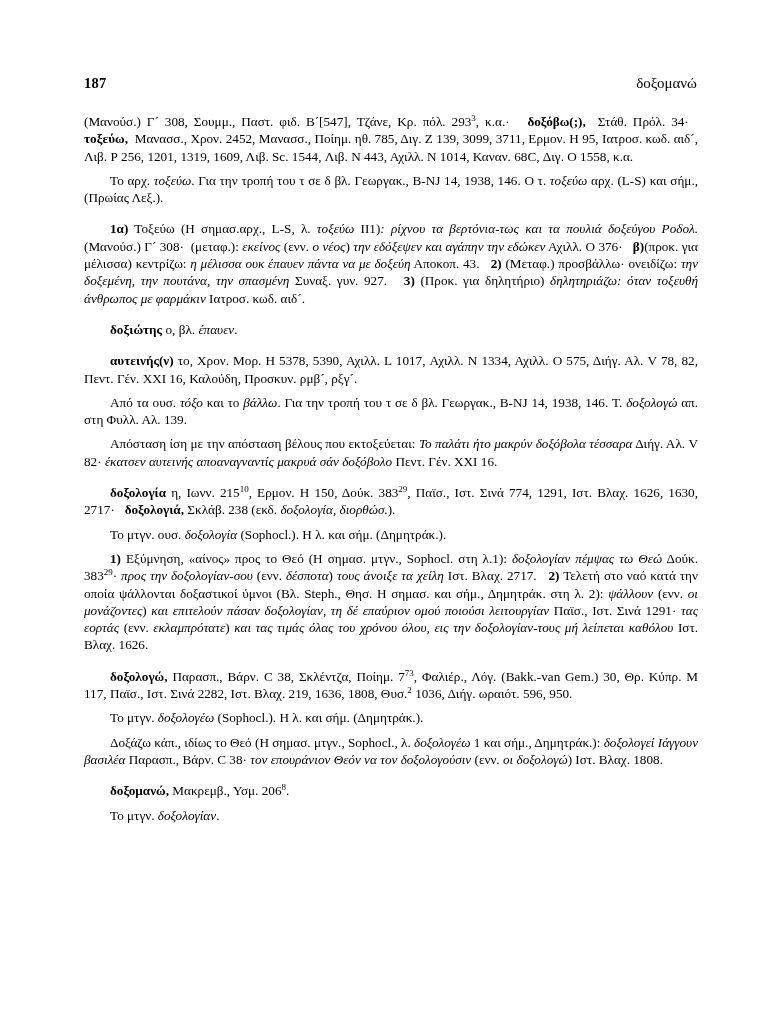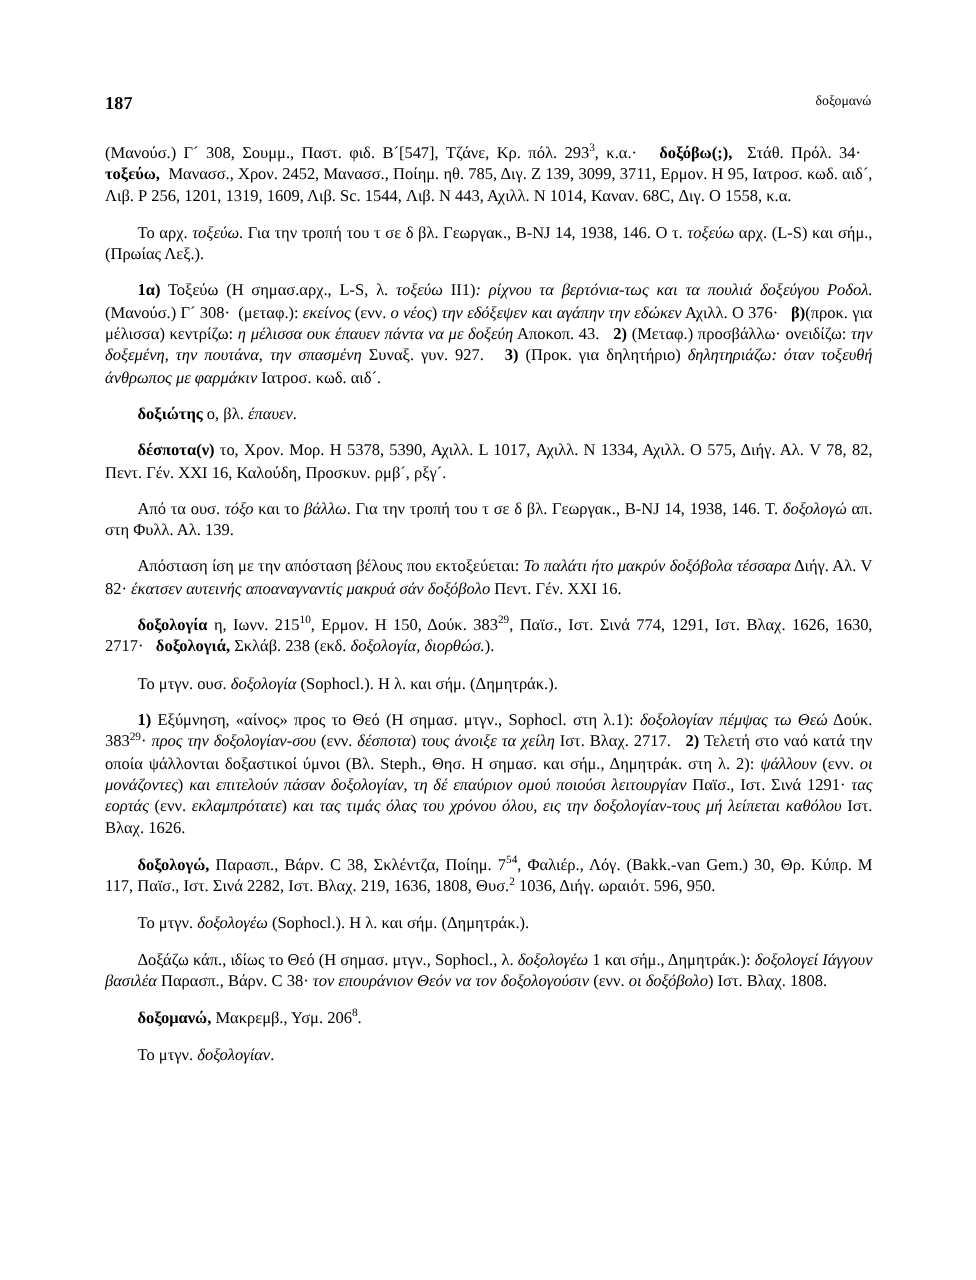--- a/index.html
+++ b/index.html
@@ -34,42 +34,42 @@
     left: 0;
     top: 0;
     font-weight: bold;
     font-size: 14.5px;
     letter-spacing: 0.2px;
   }
   .header .runhead {
     position: absolute;
     right: 0;
     top: 0;
-    font-size: 11px;
+    font-size: 15px;
     font-style: normal;
   }
   .body {
     position: absolute;
     top: 100px;
     left: 84px;
     width: 614px;
     font-size: 13.2px;
     line-height: 17.3px;
     text-align: justify;
   }
   p {
     margin: 0;
     padding: 0;
     text-align: justify;
     text-justify: inter-word;
   }
   .p-block { margin-bottom: 0px; }
   .gap { margin-top: 14px; font-family: Liberation Serif, serif; }
   .gap-sm { margin-top: 7px; }
-  .indent { text-indent: 26px; margin-top: 12px; }
+  .indent { text-indent: 26px; }
   b { font-weight: bold; }
   i { font-style: italic; }
   sup {
     font-size: 9px;
     vertical-align: super;
     line-height: 0;
   }
 </style>
 </head>
 <body>
@@ -79,26 +79,26 @@
   <div class="header">
     <span class="folio">187</span>
     <span class="runhead">δοξομανώ</span>
   </div>
 
   <div class="body" id="body-col">
       <p class="p-block">(Μανούσ.) Γ´ 308, Σουμμ., Παστ. φιδ. Β´[547], Τζάνε, Κρ. πόλ. 293<sup>3</sup>, κ.α.·&nbsp;&nbsp; <b>δοξόβω(;),</b>&nbsp; Στάθ. Πρόλ. 34·&nbsp;&nbsp; <b>τοξεύω,</b>&nbsp; Μανασσ., Χρον. 2452, Μανασσ., Ποίημ. ηθ. 785, Διγ. Ζ 139, 3099, 3711, Ερμον. Η 95, Ιατροσ. κωδ. αιδ´, Λιβ. Ρ 256, 1201, 1319, 1609, Λιβ. Sc. 1544, Λιβ. Ν 443, Αχιλλ. Ν 1014, Καναν. 68C, Διγ. Ο 1558, κ.α.</p>
       <p class="p-block indent gap-sm">Το αρχ. <i>τοξεύω</i>. Για την τροπή του τ σε δ βλ. Γεωργακ., B-NJ 14, 1938, 146. Ο τ. <i>τοξεύω</i> αρχ. (L-S) και σήμ., (Πρωίας Λεξ.).</p>
       <p class="p-block indent gap"><b>1α)</b> Τοξεύω (Η σημασ.αρχ., L-S, λ. <i>τοξεύω</i> II1)<i>: ρίχνου τα βερτόνια-τως και τα πουλιά δοξεύγου Ροδολ.</i> (Μανούσ.) Γ´ 308·&nbsp; (μεταφ.): <i>εκείνος</i> (ενν. <i>ο νέος</i>) <i>την εδόξεψεν και αγάπην την εδώκεν</i> Αχιλλ. Ο 376·&nbsp;&nbsp; <b>β)</b>(προκ. για μέλισσα) κεντρίζω: <i>η μέλισσα ουκ έπαυεν πάντα να με δοξεύη</i> Αποκοπ. 43.&nbsp;&nbsp; <b>2)</b> (Μεταφ.) προσβάλλω· ονειδίζω: <i>την δοξεμένη, την πουτάνα, την σπασμένη</i> Συναξ. γυν. 927.&nbsp;&nbsp; <b>3)</b> (Προκ. για δηλητήριο) <i>δηλητηριάζω: όταν τοξευθή άνθρωπος με φαρμάκιν</i> Ιατροσ. κωδ. αιδ´.</p>
       <p class="p-block indent gap"><b>δοξιώτης</b> ο, βλ. <i>έπαυεν</i>.</p>
-      <p class="p-block indent gap"><b>δέσποτα(ν)</b> το, Χρον. Μορ. Η 5378, 5390, Αχιλλ. L 1017, Αχιλλ. Ν 1334, Αχιλλ. Ο 575, Διήγ. Αλ. V 78, 82, Πεντ. Γέν. XXI 16, Καλούδη, Προσκυν. ρμβ´, ρξγ´.</p>
+      <p class="p-block indent gap"><b>αυτεινής(ν)</b> το, Χρον. Μορ. Η 5378, 5390, Αχιλλ. L 1017, Αχιλλ. Ν 1334, Αχιλλ. Ο 575, Διήγ. Αλ. V 78, 82, Πεντ. Γέν. XXI 16, Καλούδη, Προσκυν. ρμβ´, ρξγ´.</p>
       <p class="p-block indent gap-sm">Από τα ουσ. <i>τόξο</i> και το <i>βάλλω</i>. Για την τροπή του τ σε δ βλ. Γεωργακ., B-NJ 14, 1938, 146. Τ. <i>δοξολογώ</i> απ. στη Φυλλ. Αλ. 139.</p>
       <p class="p-block indent gap-sm">Απόσταση ίση με την απόσταση βέλους που εκτοξεύεται: <i>Το παλάτι ήτο μακρύν δοξόβολα τέσσαρα</i> Διήγ. Αλ. V 82· <i>έκατσεν αυτεινής αποαναγναντίς μακρυά σάν δοξόβολο</i> Πεντ. Γέν. XXI 16.</p>
       <p class="p-block indent gap"><b>δοξολογία</b> η, Ιωνν. 215<sup>10</sup>, Ερμον. Η 150, Δούκ. 383<sup>29</sup>, Παϊσ., Ιστ. Σινά 774, 1291, Ιστ. Βλαχ. 1626, 1630, 2717·&nbsp;&nbsp; <b>δοξολογιά,</b> Σκλάβ. 238 (εκδ. <i>δοξολογία, διορθώσ.</i>).</p>
       <p class="p-block indent gap-sm">Το μτγν. ουσ. <i>δοξολογία</i> (Sophocl.). Η λ. και σήμ. (Δημητράκ.).</p>
       <p class="p-block indent gap-sm"><b>1)</b> Εξύμνηση, «αίνος» προς το Θεό (Η σημασ. μτγν., Sophocl. στη λ.1): <i>δοξολογίαν πέμψας τω Θεώ</i> Δούκ. 383<sup>29</sup>· <i>προς την δοξολογίαν-σου</i> (ενν. <i>δέσποτα</i>) <i>τους άνοιξε τα χείλη</i> Ιστ. Βλαχ. 2717.&nbsp;&nbsp; <b>2)</b> Τελετή στο ναό κατά την οποία ψάλλονται δοξαστικοί ύμνοι (Βλ. Steph., Θησ. Η σημασ. και σήμ., Δημητράκ. στη λ. 2): <i>ψάλλουν</i> (ενν. <i>οι μονάζοντες</i>) <i>και επιτελούν πάσαν δοξολογίαν, τη δέ επαύριον ομού ποιούσι λειτουργίαν</i> Παϊσ., Ιστ. Σινά 1291· <i>τας εορτάς</i> (ενν. <i>εκλαμπρότατε</i>) <i>και τας τιμάς όλας του χρόνου όλου, εις την δοξολογίαν-τους μή λείπεται καθόλου</i> Ιστ. Βλαχ. 1626.</p>
-      <p class="p-block indent gap"><b>δοξολογώ,</b> Παρασπ., Βάρν. C 38, Σκλέντζα, Ποίημ. 7<sup>54</sup>, Φαλιέρ., Λόγ. (Bakk.-van Gem.) 30, Θρ. Κύπρ. Μ 117, Παϊσ., Ιστ. Σινά 2282, Ιστ. Βλαχ. 219, 1636, 1808, Θυσ.<sup>2</sup> 1036, Διήγ. ωραιότ. 596, 950.</p>
+      <p class="p-block indent gap"><b>δοξολογώ,</b> Παρασπ., Βάρν. C 38, Σκλέντζα, Ποίημ. 7<sup>73</sup>, Φαλιέρ., Λόγ. (Bakk.-van Gem.) 30, Θρ. Κύπρ. Μ 117, Παϊσ., Ιστ. Σινά 2282, Ιστ. Βλαχ. 219, 1636, 1808, Θυσ.<sup>2</sup> 1036, Διήγ. ωραιότ. 596, 950.</p>
       <p class="p-block indent gap-sm">Το μτγν. <i>δοξολογέω</i> (Sophocl.). Η λ. και σήμ. (Δημητράκ.).</p>
-      <p class="p-block indent gap-sm">Δοξάζω κάπ., ιδίως το Θεό (Η σημασ. μτγν., Sophocl., λ. <i>δοξολογέω</i> 1 και σήμ., Δημητράκ.): <i>δοξολογεί Ιάγγουν βασιλέα</i> Παρασπ., Βάρν. C 38· <i>τον επουράνιον Θεόν να τον δοξολογούσιν</i> (ενν. <i>οι δοξόβολο</i>) Ιστ. Βλαχ. 1808.</p>
+      <p class="p-block indent gap-sm">Δοξάζω κάπ., ιδίως το Θεό (Η σημασ. μτγν., Sophocl., λ. <i>δοξολογέω</i> 1 και σήμ., Δημητράκ.): <i>δοξολογεί Ιάγγουν βασιλέα</i> Παρασπ., Βάρν. C 38· <i>τον επουράνιον Θεόν να τον δοξολογούσιν</i> (ενν. <i>οι δοξολογώ</i>) Ιστ. Βλαχ. 1808.</p>
       <p class="p-block indent gap"><b>δοξομανώ,</b> Μακρεμβ., Υσμ. 206<sup>8</sup>.</p>
       <p class="p-block indent gap-sm">Το μτγν. <i>δοξολογίαν</i>.</p>
     </div>
 
 </div>
 
 </body></html>

